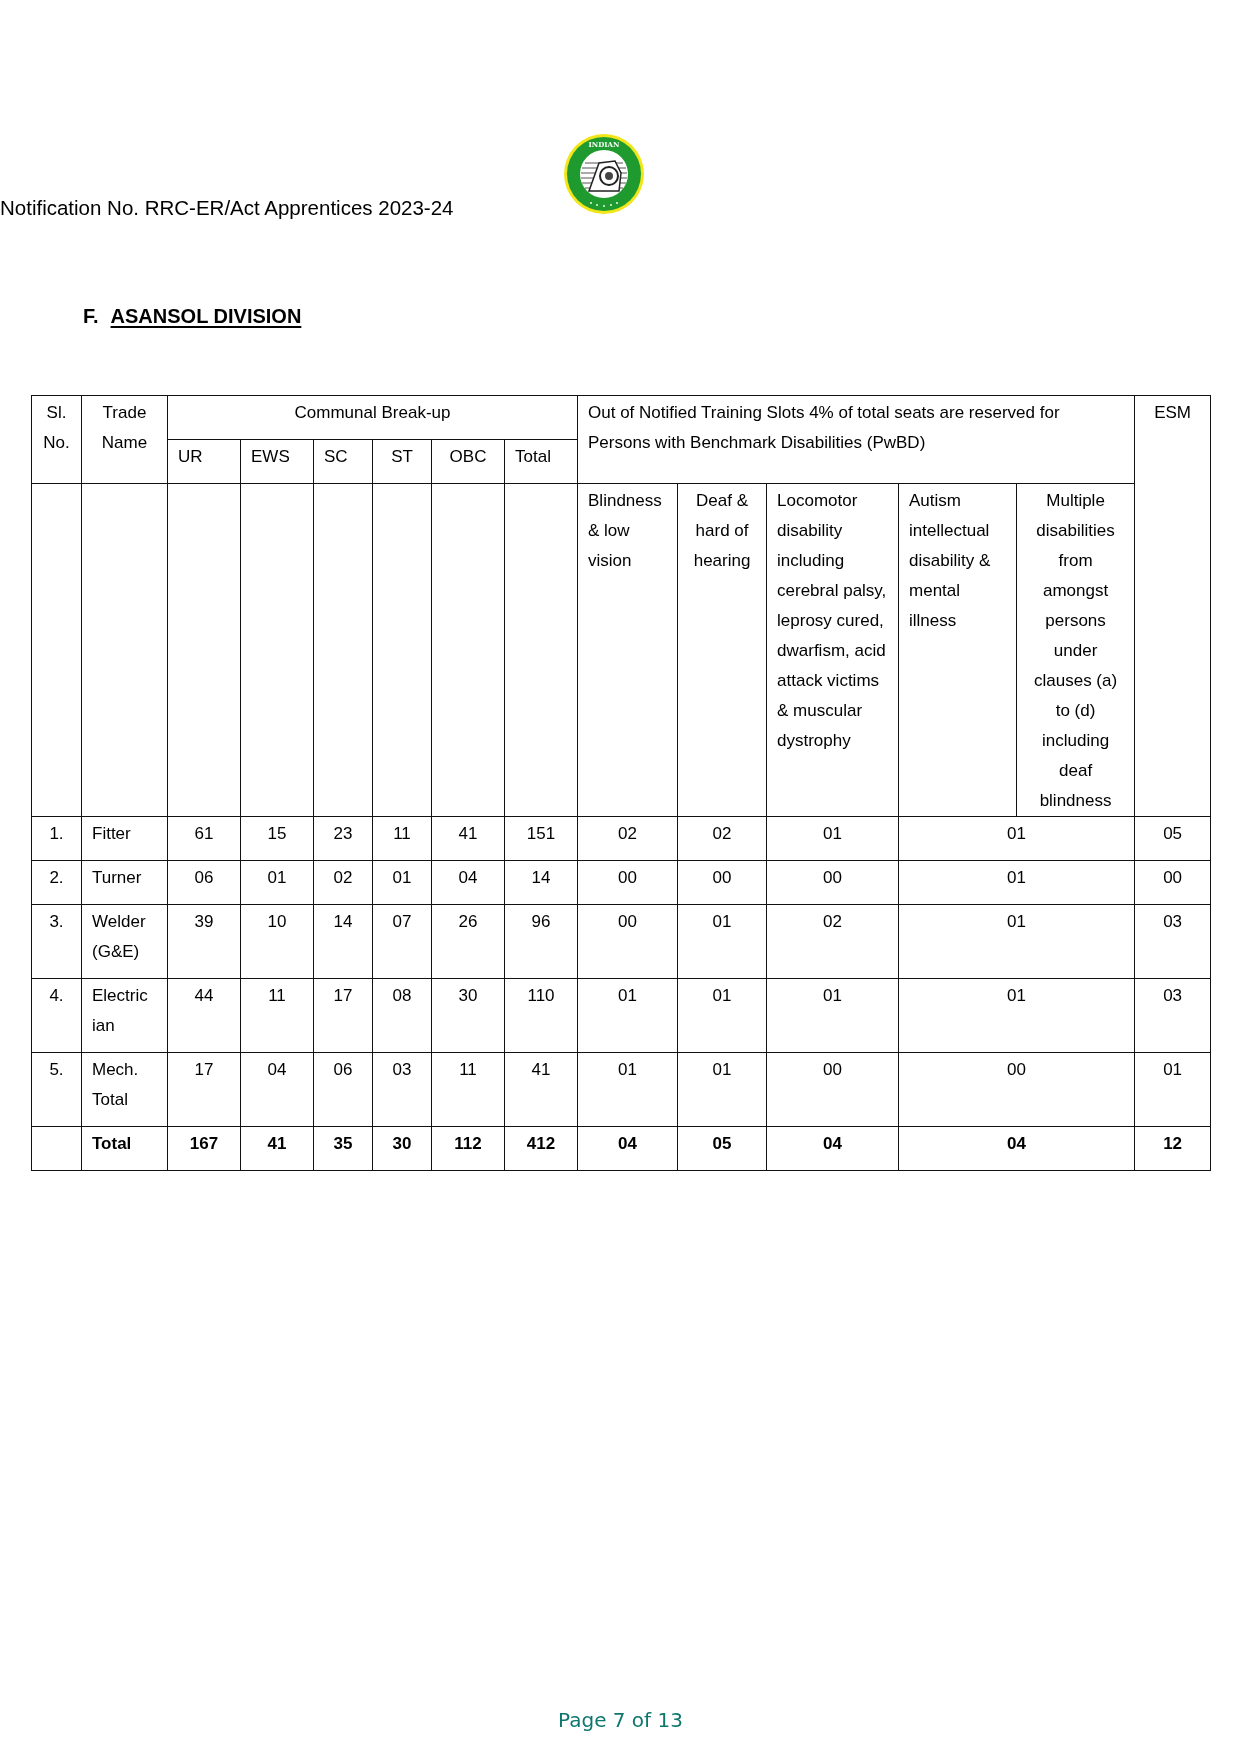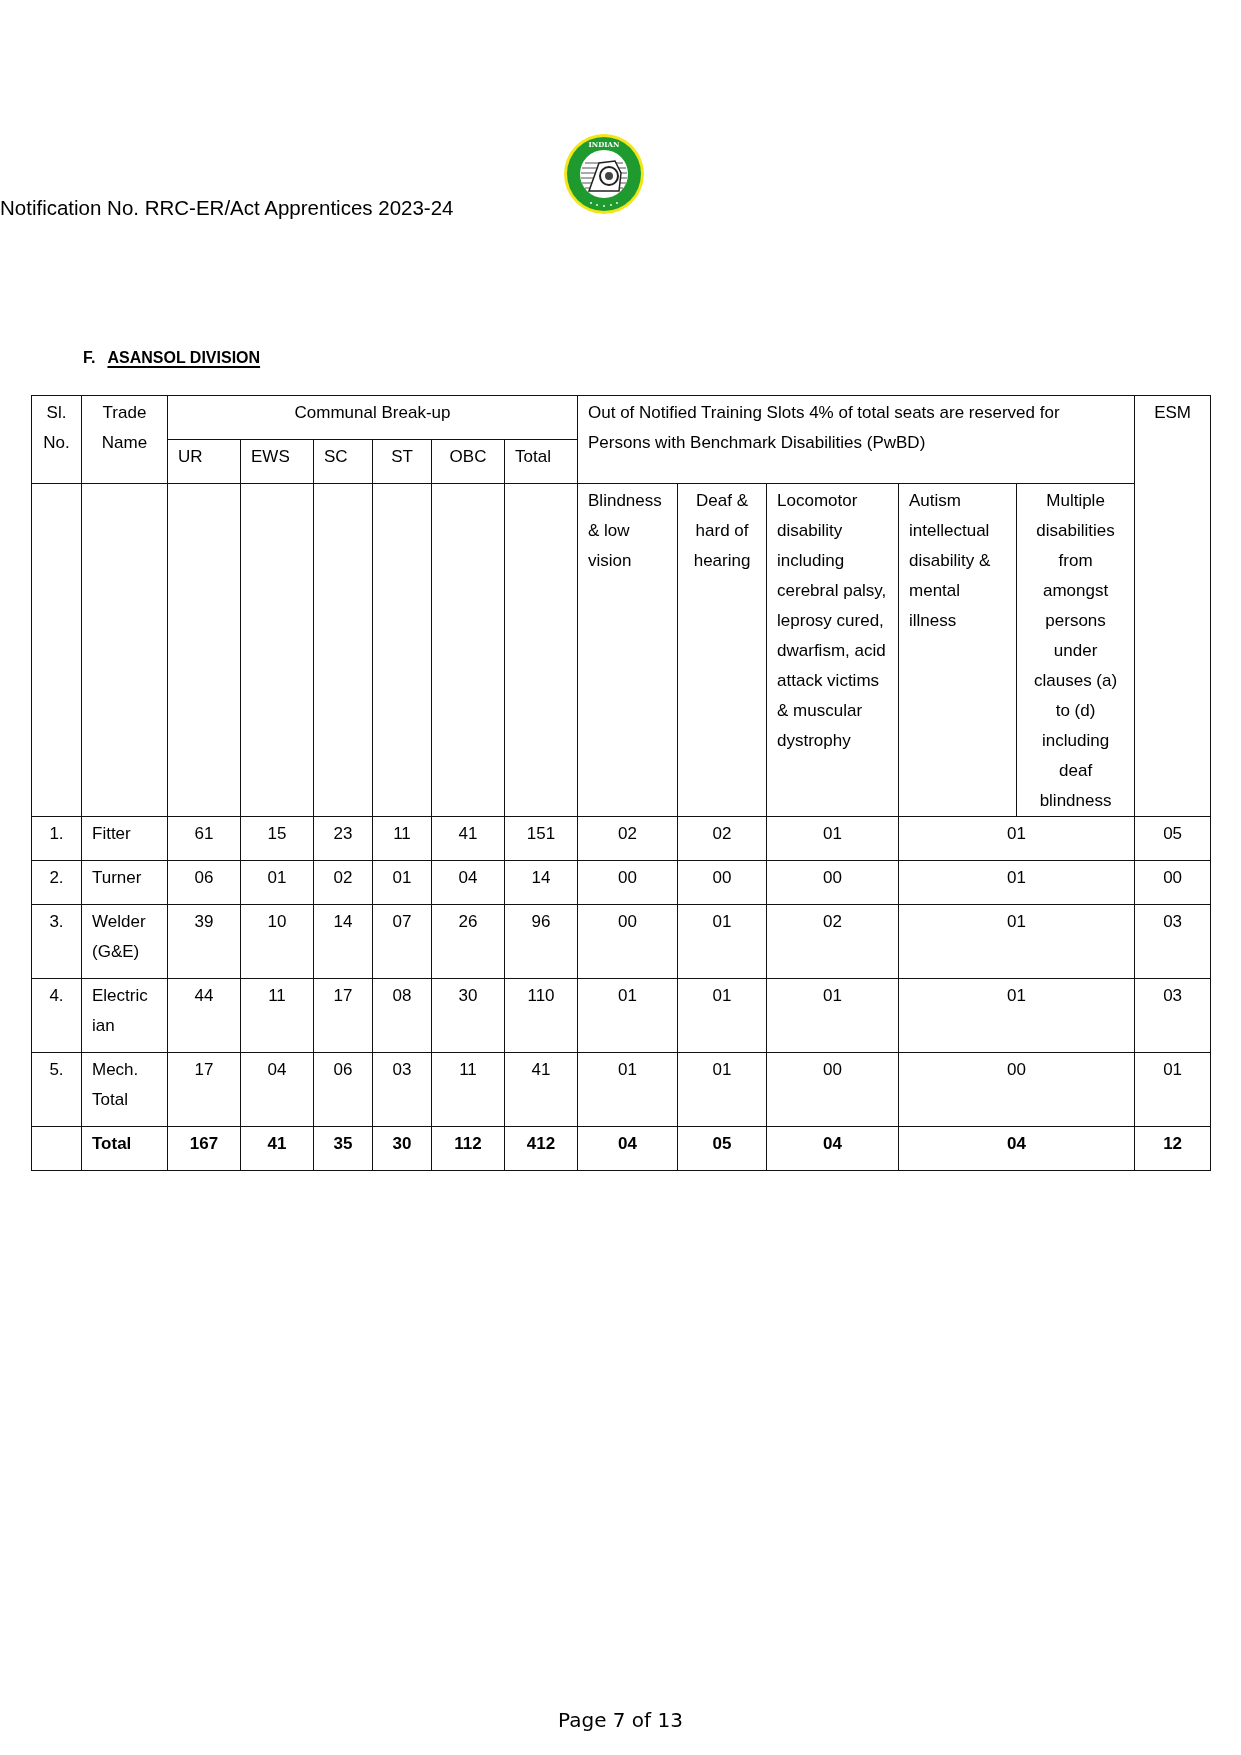--- a/index.html
+++ b/index.html
@@ -8,21 +8,21 @@
     font-family: "Liberation Sans", sans-serif; color: #000;
   }
   .logo {
     position: absolute; left: 563px; top: 88px; width: 82px; height: 82px; margin-top: 45px;
   }
   .notification {
     position: absolute; left: 0; width: 1241px; top: 196px;
     text-align: left; font-size: 20.5px;
   }
   .section-title {
-    position: absolute; left: 83px; top: 305px; font-size: 16px; font-weight: bold; margin-top: 44px;
+    position: absolute; left: 83px; top: 305px; font-size: 20px; font-weight: bold;
   }
   .section-title .letter { margin-right: 12px; }
   .section-title .name { text-decoration: underline; text-underline-offset: 3px; text-decoration-thickness: 2px; }
 
   table.seats {
     position: absolute; left: 31px; top: 395px;
     width: 1179px; border-collapse: collapse; table-layout: fixed;
     font-size: 17px; line-height: 30px;
   }
   table.seats td {
@@ -33,21 +33,21 @@
   .hdr-communal { height: 44px; }
   .hdr-sub { height: 44px; }
   .hdr-pwbd-cats { height: 265px; }
   .row-1line { height: 44px; }
   .row-2line { height: 74px; }
   .bold td { font-weight: bold; }
   .total-row { height: 44px; }
 
   .footer {
     position: absolute; left: 0; width: 1241px; top: 1708px;
-    text-align: center; font-size: 20px; color: #000000;
+    text-align: center; font-size: 20px; color: #0f766e;
     font-family: "DejaVu Sans", sans-serif;
   }
 </style>
 </head>
 <body>
 
 <div class="logo">
   <svg width="82" height="82" viewBox="0 0 82 82">
     <circle cx="41" cy="41" r="40" fill="#f2e61a"></circle>
     <circle cx="41" cy="41" r="37" fill="#1e9a2e"></circle>

